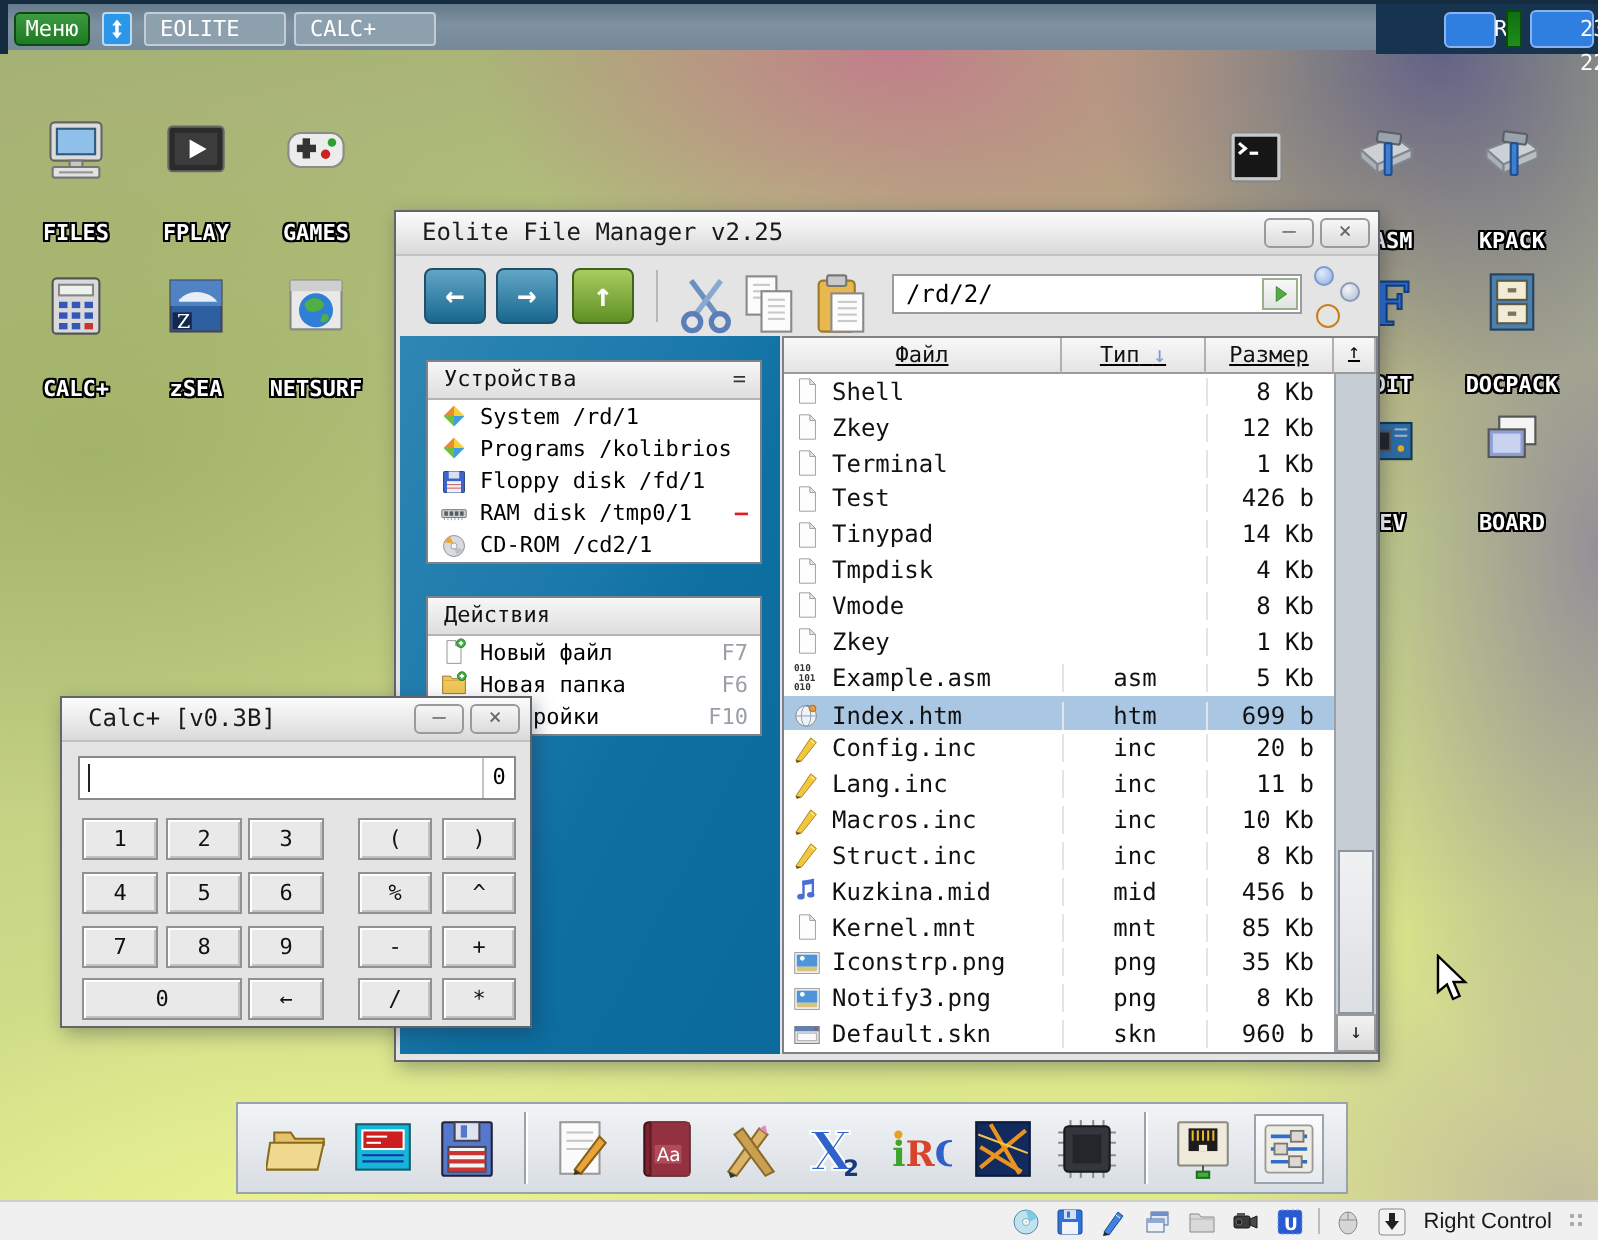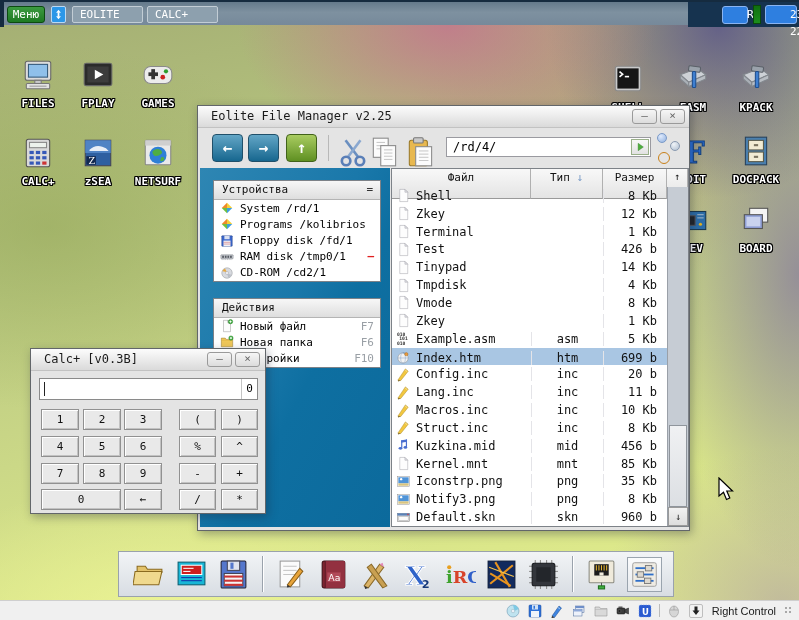--- a/index.html
+++ b/index.html
@@ -36,21 +36,21 @@
   .tb-blue{position:absolute;background:#2e7fe0;border:1px solid #8ab4f0;border-radius:3px;
     color:#fff;font-size:11px;text-align:center;line-height:16px;box-sizing:border-box;padding-left:24px;}
   .tb-ru{left:722px;top:4px;width:26px;height:18px;}
   .tb-cpu{position:absolute;left:753px;top:3px;width:8px;height:19px;
     background:linear-gradient(#0f6f0f,#1c8f1c);border:1px solid #0a4a0a;box-sizing:border-box;}
   .tb-clock{left:765px;top:3px;width:32px;height:19px;line-height:17px;}
 
   
   .dcell{position:absolute;width:56px;text-align:center;z-index:1;cursor:default;}
   .ic32{width:34px;height:34px;display:block;margin:0 auto;}
-  .dlabel{margin-top:5px;font-size:11px;font-weight:bold;color:#fff;white-space:nowrap;
+  .dlabel{margin-top:18px;font-size:11px;font-weight:bold;color:#fff;white-space:nowrap;
     text-shadow:-1px -1px 0 #000,1px -1px 0 #000,-1px 1px 0 #000,1px 1px 0 #000,
                 -1px 0 0 #000,1px 0 0 #000,0 -1px 0 #000,0 1px 0 #000;}
 
   
   .window{position:absolute;background:#e4e4e4;border:1px solid #62666a;
     box-shadow:2px 3px 9px rgba(30,35,55,.35);box-sizing:border-box;}
   .titlebar{position:relative;height:21px;background:linear-gradient(#fcfcfc,#dadada);
     border-bottom:1px solid #c2c2c2;font-size:12px;color:#1a1a1a;line-height:21px;padding-left:13px;}
   .wbtn{position:absolute;top:3px;width:25px;height:15px;background:linear-gradient(#f6f6f6,#dcdcdc);
     border:1px solid #9a9a9a;border-radius:3px;text-align:center;line-height:12px;font-size:11px;
@@ -90,21 +90,21 @@
     font-size:11px;line-height:18px;padding-left:8px;color:#111;position:relative;}
   .smenu{position:absolute;right:7px;top:0;color:#333;}
   .sbody{display:flex;flex-direction:column;height:calc(100% - 19px);}
   .srow{flex:1;display:flex;align-items:center;font-size:11px;padding:0 6px;gap:6px;}
   .ic14{width:14px;height:14px;flex:0 0 14px;}
   .grow{flex:1;white-space:nowrap;}
   .badge-red{color:#e02020;font-weight:bold;}
   .skey{color:#9aa0a6;}
   .filelist{position:absolute;left:191px;top:0;width:298px;height:359px;background:#fff;
     border:1px solid #7d8288;box-sizing:border-box;}
-  .fhead{display:flex;height:30px;}
+  .fhead{display:flex;height:18px;text-decoration:underline;}
   .fh{background:linear-gradient(#f8f8f8,#e4e4e4);border-right:1px solid #b0b0b0;
     border-bottom:1px solid #9a9a9a;box-sizing:border-box;font-size:11px;line-height:17px;
     text-align:center;color:#111;}
   .w-name{width:139px;} .w-type{width:72px;} .w-size{width:64px;} .w-scroll{width:21px;}
   .sort{color:#7a9cc8;}
   .frows{position:absolute;left:0;top:18px;width:275px;height:339px;display:flex;flex-direction:column;}
   .frow{flex:1;display:flex;align-items:center;font-size:12px;color:#111;}
   .frow.sel{background:#a9c6e3;align-items:flex-end;}
   .c-name{width:139px;display:flex;align-items:center;gap:5px;padding-left:4px;box-sizing:border-box;}
   .c-type{width:72px;text-align:center;border-left:1px solid #e4e4e8;box-sizing:border-box;}
@@ -337,21 +337,21 @@
             <rect x="11" y="11" width="15" height="18" fill="#fcfcfc" stroke="#8a8a8a"></rect>
             <g stroke="#c9c9c9">
               <line x1="14" y1="15" x2="23" y2="15"></line>
               <line x1="14" y1="18" x2="23" y2="18"></line>
               <line x1="14" y1="21" x2="23" y2="21"></line>
               <line x1="14" y1="24" x2="23" y2="24"></line>
             </g>
           </svg>
         </div>
       <div class="pathfield">
-        <span>/rd/4/</span>
+        <span>/rd/2/</span>
         <span class="playbtn" id="icon-go">
             <svg class="ic15" viewBox="0 0 32 32">
               <polygon points="11,6 25,16 11,26" fill="#4fae3f" stroke="#2a7a1f"></polygon>
             </svg>
           </span>
       </div>
       <div class="ball ball-blue"></div>
       <div class="ball ball-orange"></div>
       <div class="ball ball-gray"></div>
     </div>

